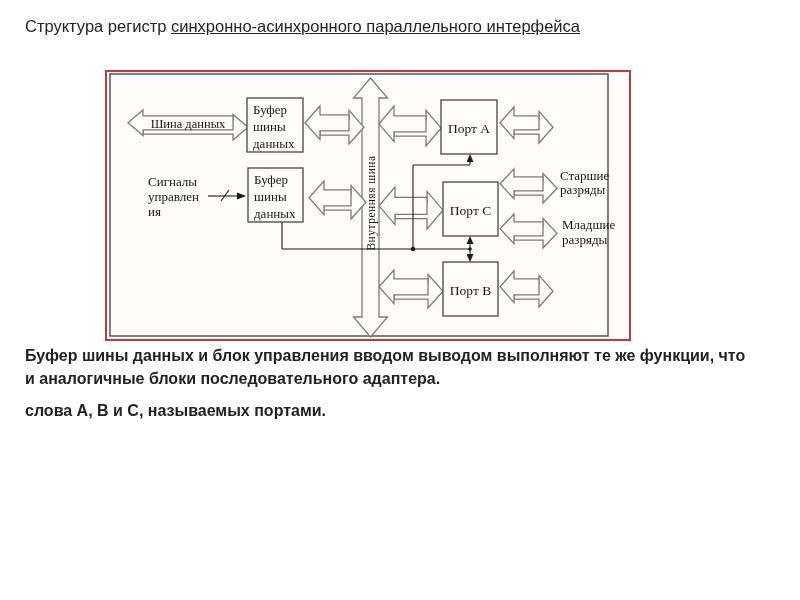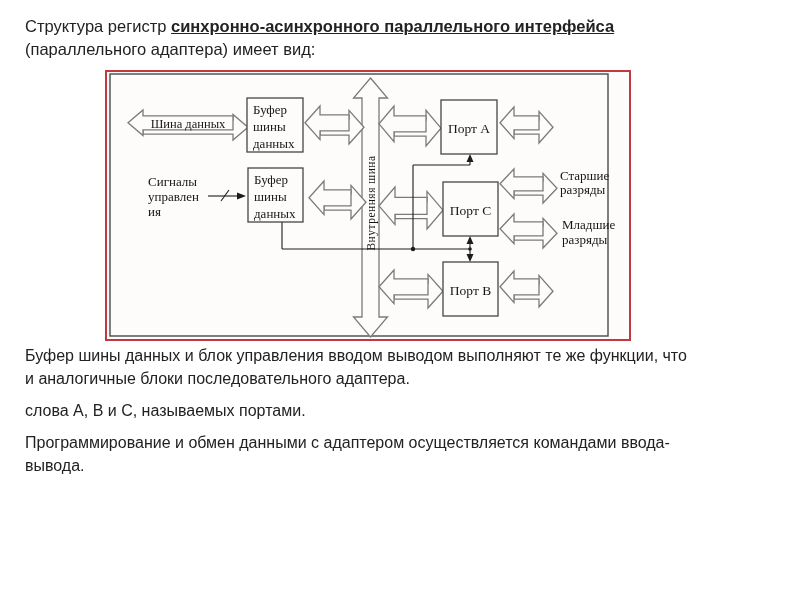--- a/index.html
+++ b/index.html
@@ -6,27 +6,27 @@
   body{
     width:800px;height:600px;position:relative;overflow:hidden;
     background:#ffffff;
     font-family:"Liberation Sans",sans-serif;
     color:#1c1c1c;
   }
   .title{
     position:absolute;left:25px;top:15px;width:740px;
     font-size:16.5px;line-height:22.5px;color:#222;
   }
-  .title .emph{font-weight:bold;text-decoration:underline;}
+  .title .emph{font-weight:normal;text-decoration:underline;}
   .body-text{
     position:absolute;left:25px;top:344px;width:752px;
     font-size:16px;line-height:23px;color:#222;
   }
   .body-text p{margin:0 0 9px 0;}
-  .body-text p span{display:block;white-space:pre-wrap;}
+  .body-text p span{display:block;white-space:pre-wrap;font-weight:bold;}
   .diagram-frame{
     position:absolute;left:105px;top:70px;width:522px;height:267px;
     border:2px solid #bf3a3f;background:#fdfcfb;
   }
   .diagram-frame svg{display:block;}
   svg text{font-family:"Liberation Serif","DejaVu Serif",serif;fill:#161616;}
   .box{fill:#fdfcfb;stroke:#454545;stroke-width:1.3;}
   .frame-inner{fill:none;stroke:#4a4a4a;stroke-width:1.4;}
   .arr{fill:#fdfcfb;stroke:#7a7a7a;stroke-width:1.3;stroke-linejoin:miter;}
   .thin{stroke:#1c1c1c;stroke-width:1.1;fill:none;}
@@ -34,21 +34,20 @@
   .t13{font-size:13px;}
   .t135{font-size:13.5px;}
   .t125{font-size:12.5px;}
   .t115{font-size:11.5px;letter-spacing:0.5px;}
 </style>
 </head>
 <body>
 
 <div class="title">
   <span>Структура регистр </span><span class="emph">синхронно-асинхронного параллельного интерфейса</span>
-  <div>(параллельного адаптера) имеет вид:</div>
 </div>
 
 <div class="diagram-frame">
   <svg width="522" height="267" viewBox="0 0 522 267">
 
     <rect class="frame-inner" x="3" y="2" width="498" height="262"></rect>
 
     <path class="arr" d="M263.5,6 L280.5,26 L272,26 L272,245 L280.5,245 L263.5,265 L246.5,245 L255,245 L255,26 L246.5,26 Z"></path>
 
     <path class="arr" d="M36,48.2 H126 V42.4 L141,55.2 L126,68 V62.2 H36 Z"></path>
@@ -127,18 +126,14 @@
 
 <div class="body-text">
   <p>
     <span>Буфер шины данных и блок управления вводом выводом выполняют те же функции, что</span>
     <span>и аналогичные блоки последовательного адаптера.</span>
   </p>
   <p>
     <span>слова А, В и С, называемых портами.</span>
   </p>
   <p>
-    <span>Программирование и обмен данными с адаптером осуществляется командами ввода-</span>
-    <span>вывода.</span>
-  </p>
-  <p>
   </p>
 </div>
 
 </body></html>

